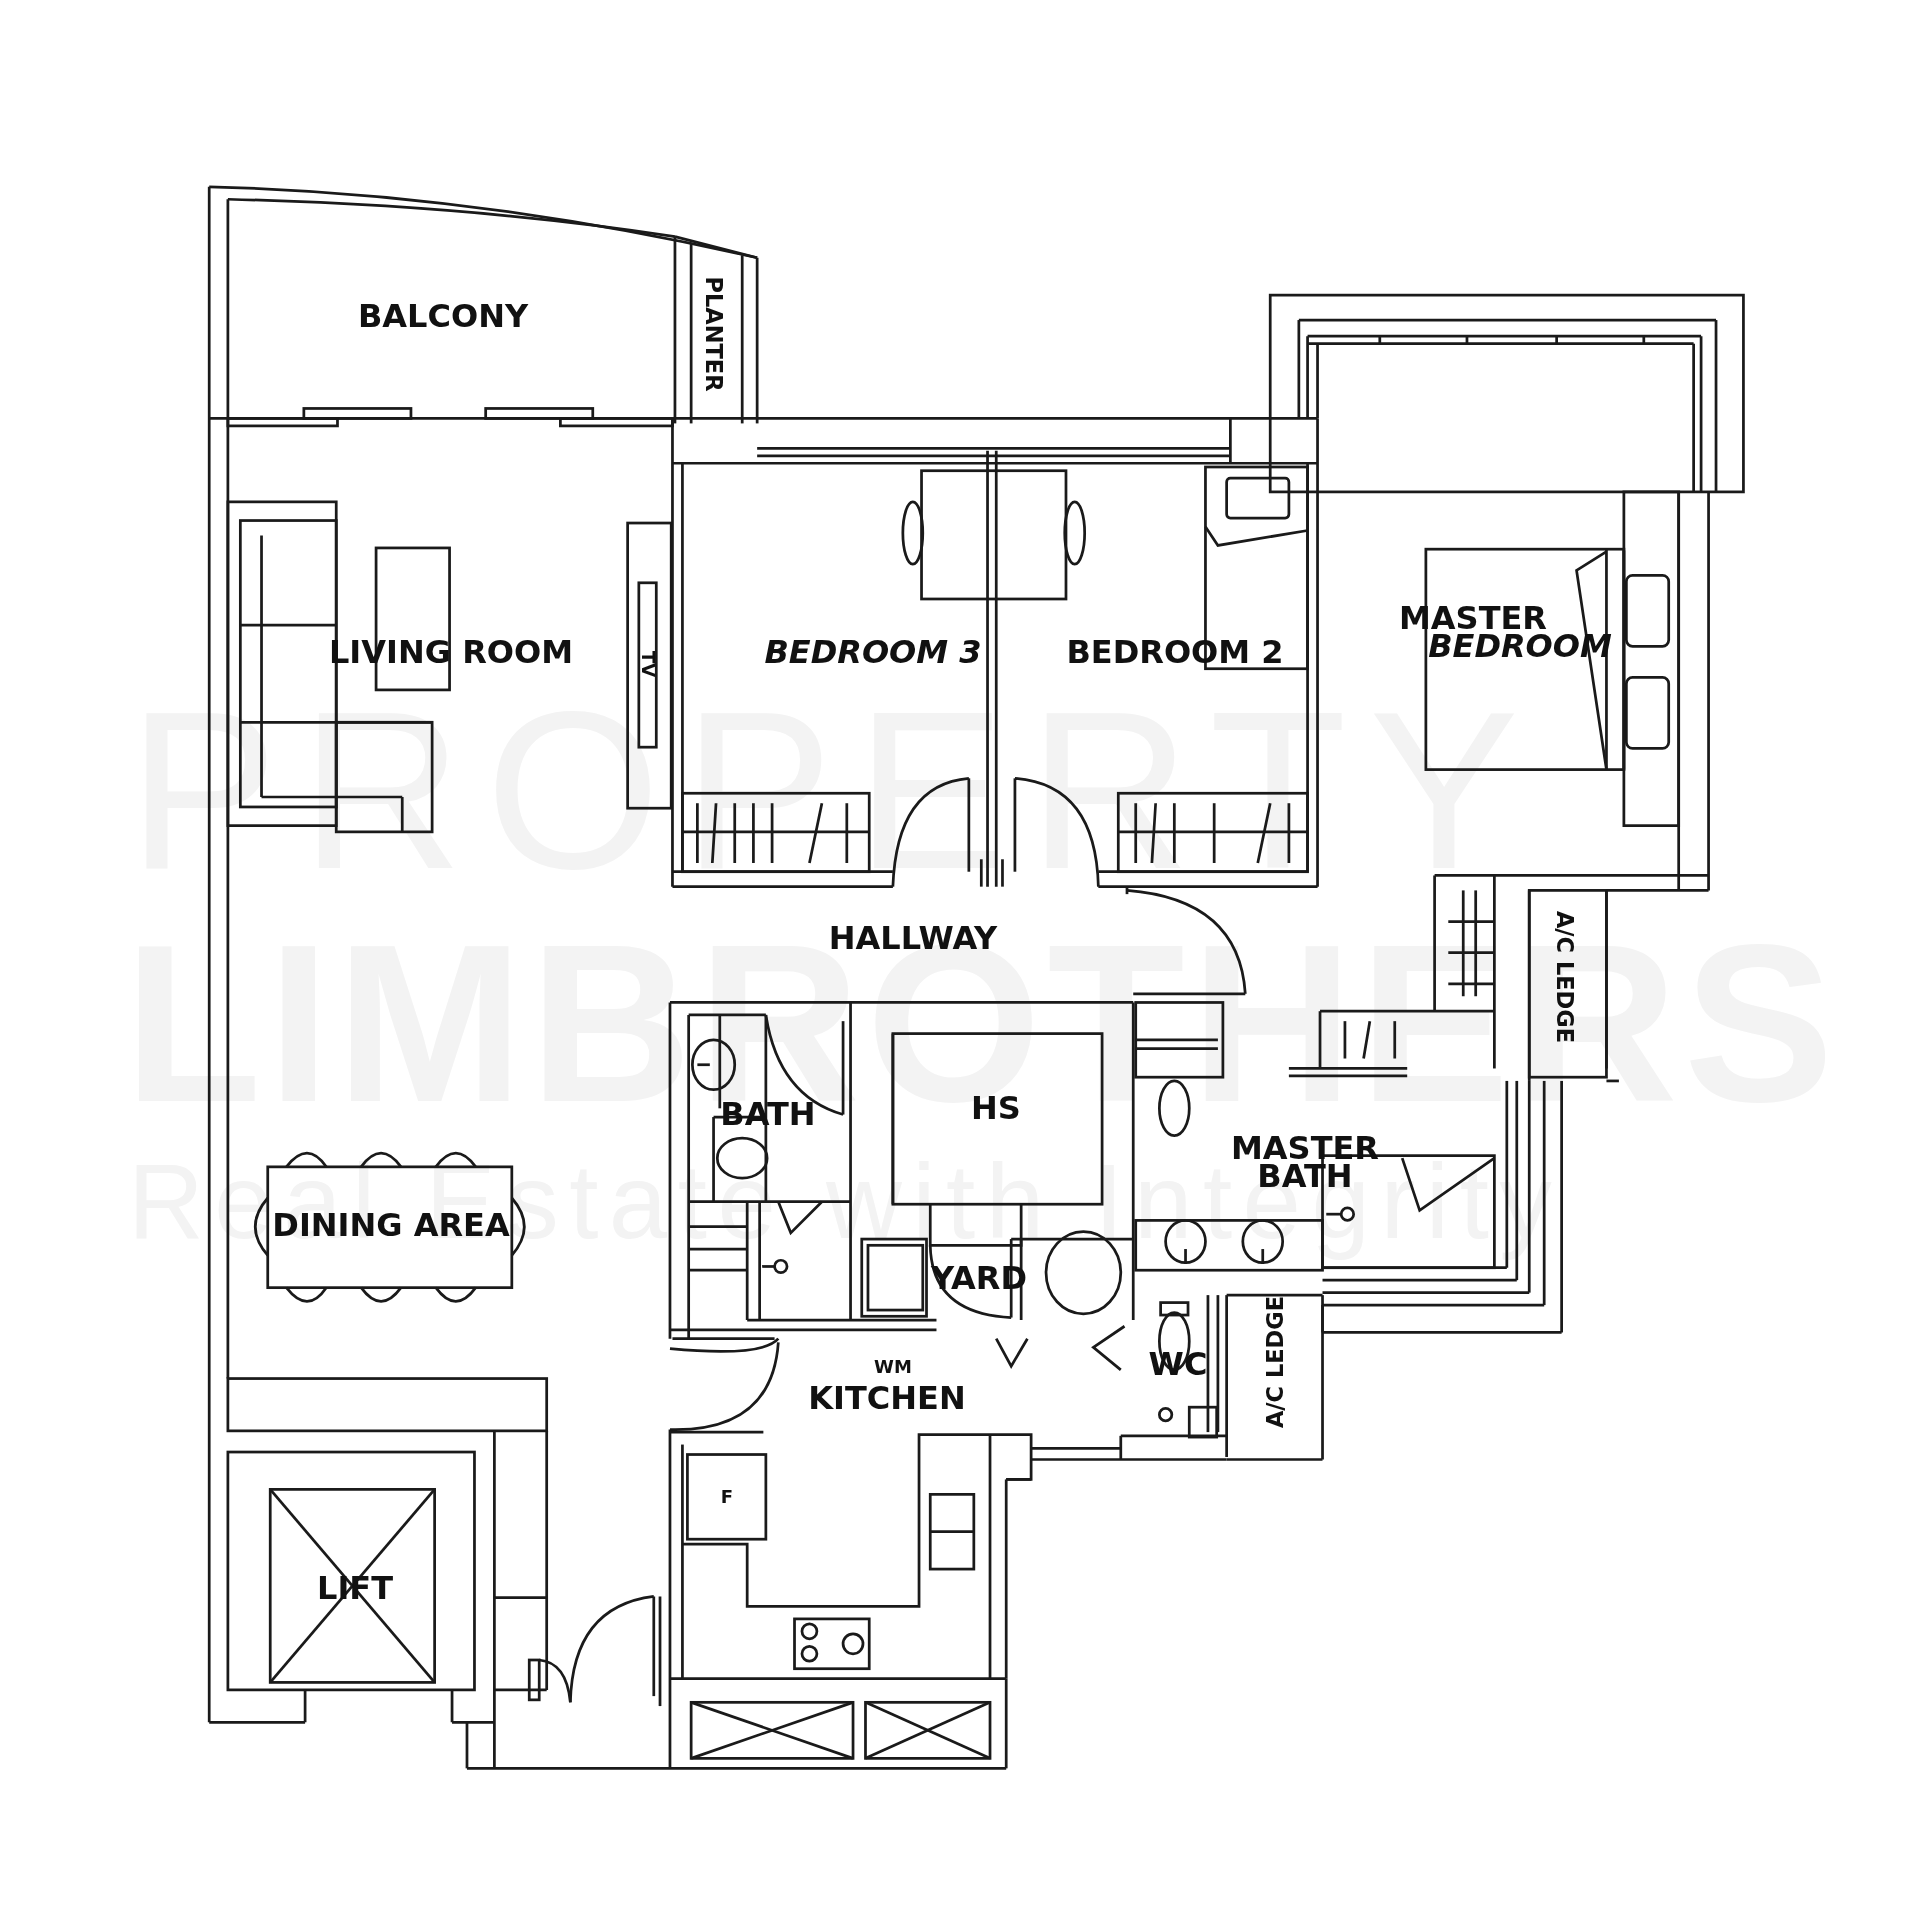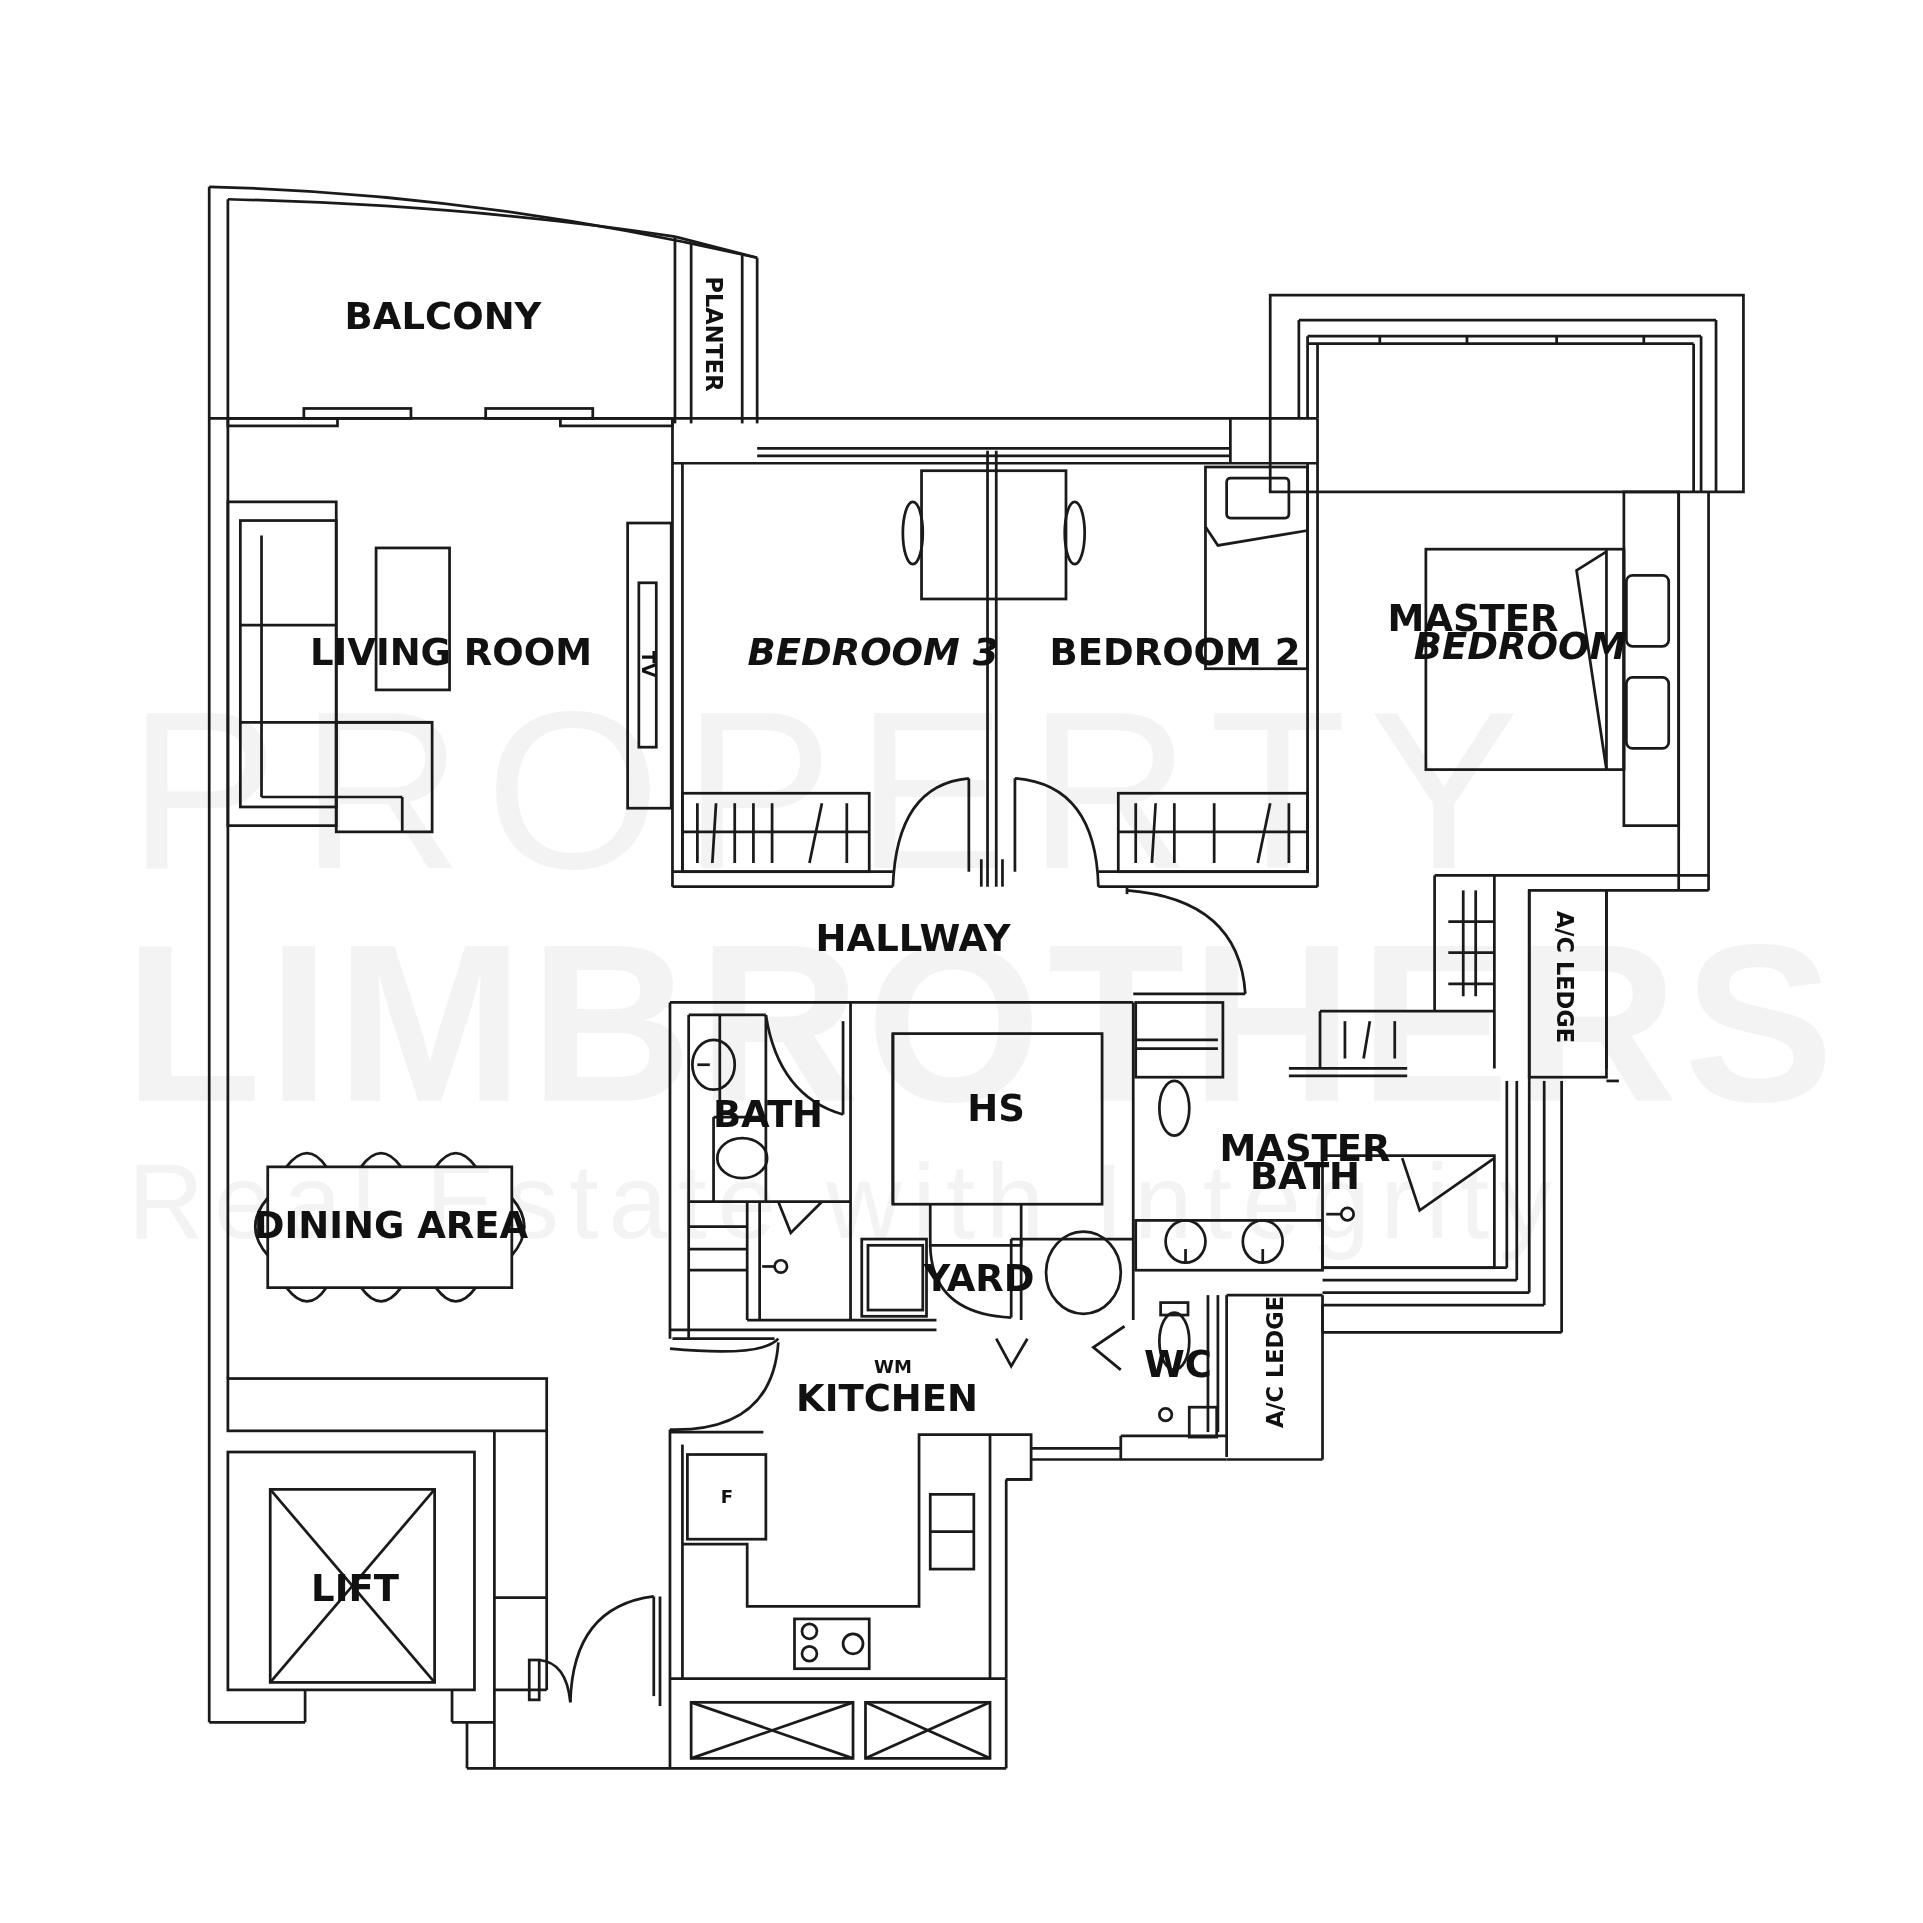--- a/index.html
+++ b/index.html
@@ -2,21 +2,21 @@
 <html style="font-size:12px"><head>
 <meta charset="utf-8">
 <style>
   html,body{margin:0;padding:0;background:#ffffff;}
   body{width:1924px;height:1924px;overflow:hidden;position:relative;font-family:"Liberation Sans","DejaVu Sans",sans-serif;}
   #plan{position:absolute;left:0;top:0;width:1924px;height:1924px;}
   .wm{position:absolute;left:0;width:1924px;color:#f3f3f3;font-family:"Liberation Sans",sans-serif;white-space:nowrap;}
   .wm1{top:661px;left:128px;font-size:225px;letter-spacing:22.5px;font-weight:300;}
   .wm2{top:894px;left:124px;font-size:225px;letter-spacing:6px;font-weight:700;}
   .wm3{top:1142px;left:128px;font-size:105px;letter-spacing:10.5px;}
-  .lbl{position:absolute;font-family:"DejaVu Sans","Liberation Sans",sans-serif;font-weight:700;color:#111;white-space:nowrap;transform:translate(-50%,-50%);font-size:37px;line-height:1.0;text-align:center;}
+  .lbl{position:absolute;font-family:"DejaVu Sans","Liberation Sans",sans-serif;font-weight:700;color:#111;white-space:nowrap;transform:translate(-50%,-50%);font-size:32px;line-height:1.0;text-align:center;}
   .lbl.sm{font-size:22.5px;}
   .lbl.xs{font-size:18px;}
   .vert{transform:translate(-50%,-50%) rotate(90deg);}
   .vertup{transform:translate(-50%,-50%) rotate(-90deg);}
   svg line, svg rect, svg path, svg circle, svg ellipse, svg polyline{stroke:#1a1a1a;stroke-width:2.2;fill:none;}
 </style>
 </head>
 <body>
 
 <div class="wm wm1">PROPERTY</div>

